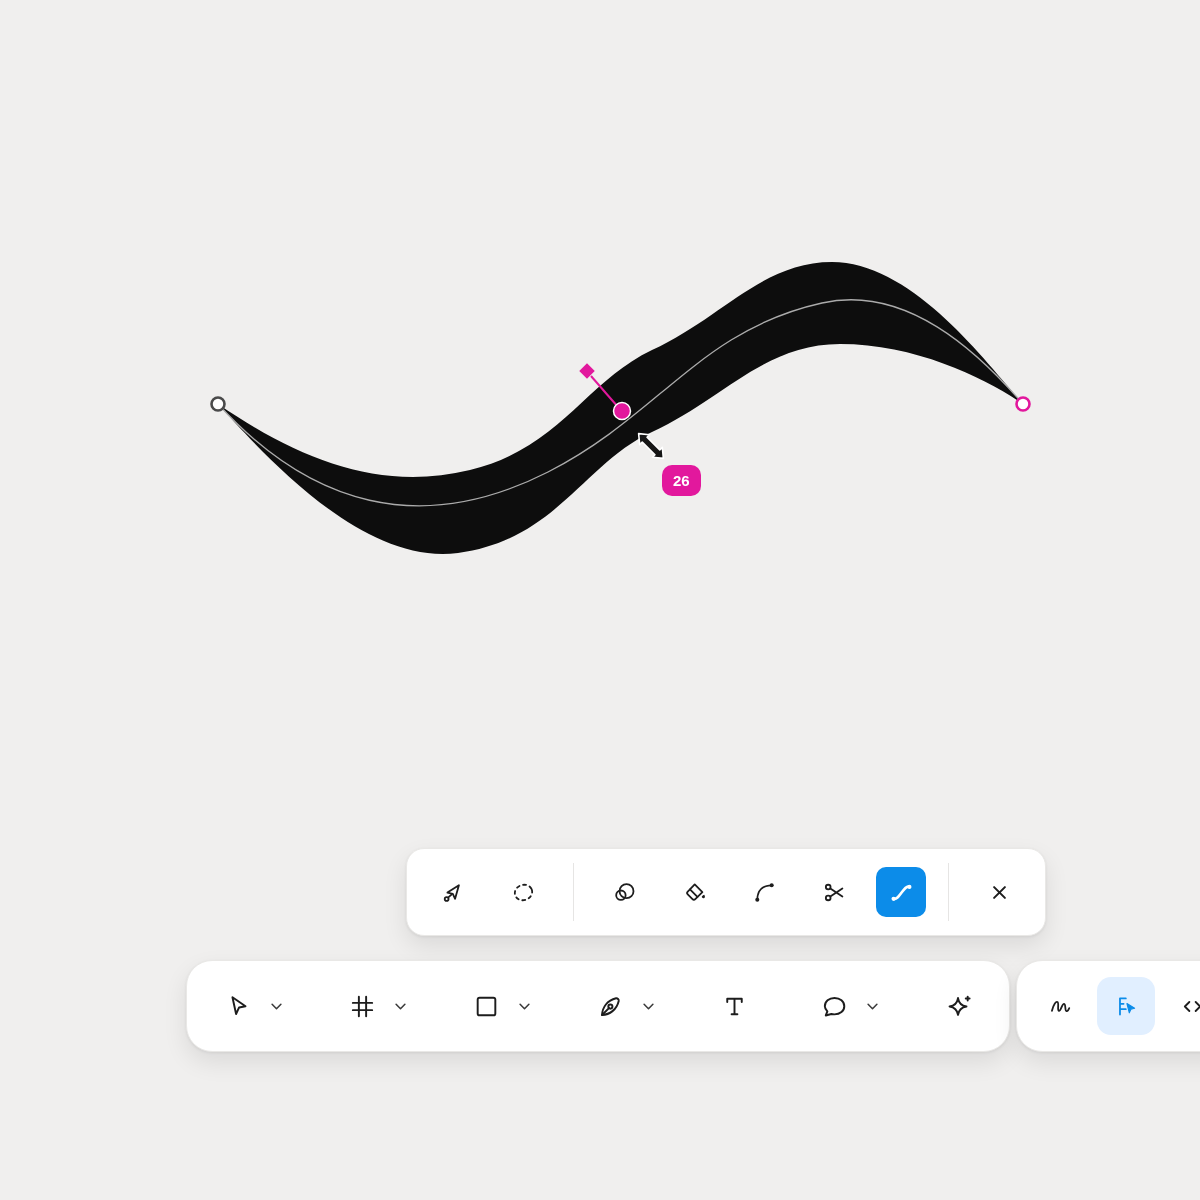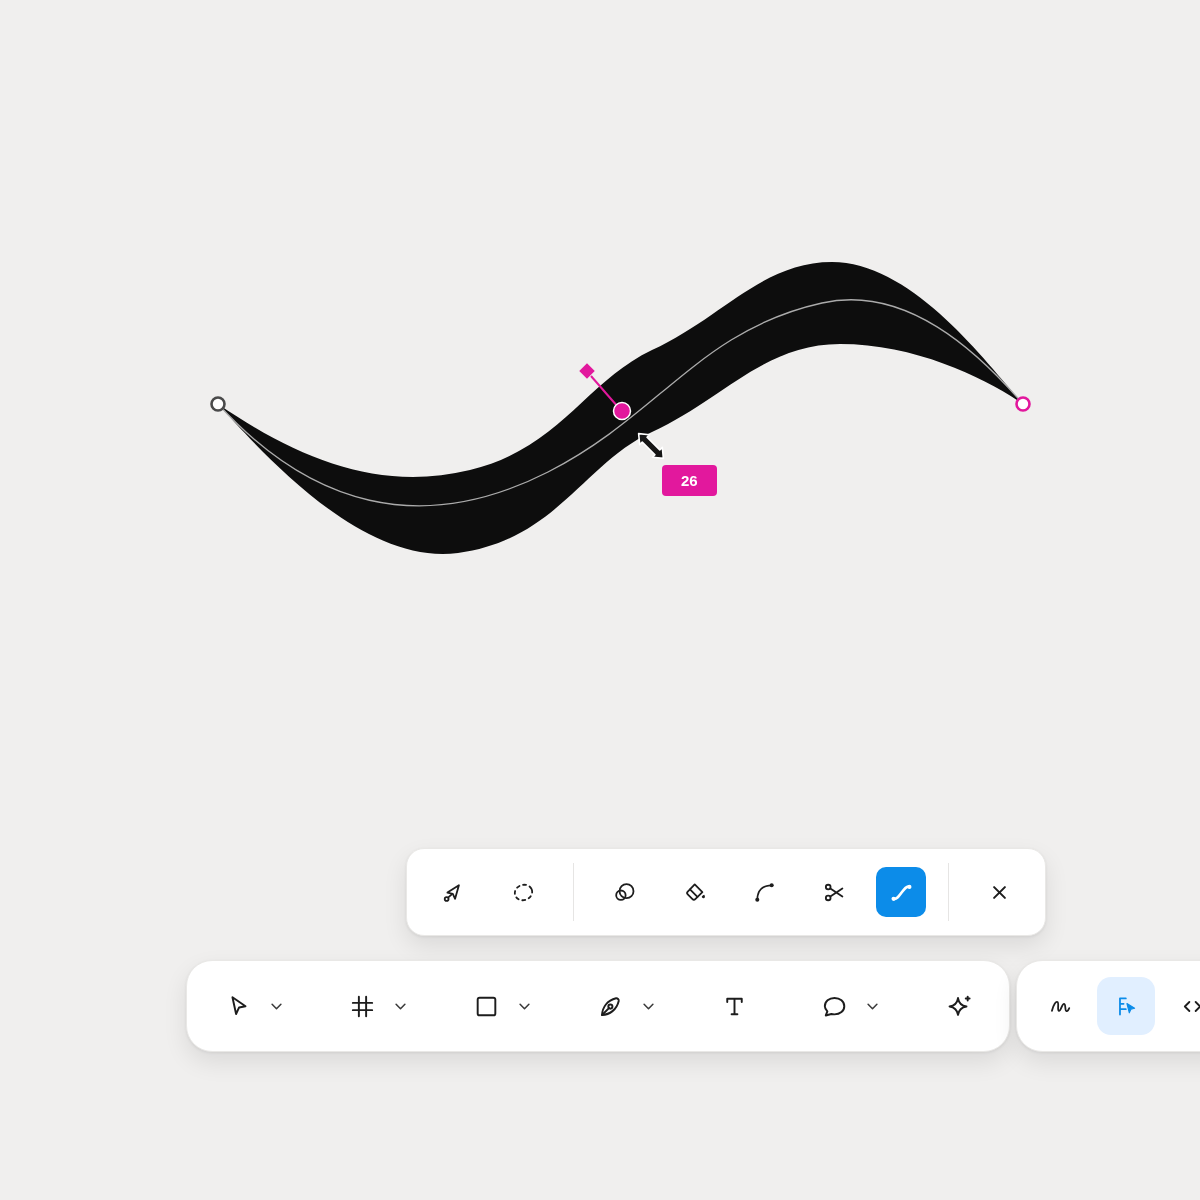--- a/index.html
+++ b/index.html
@@ -5,21 +5,21 @@
   html,body{margin:0;padding:0;}
   body{
     width:1200px;height:1200px;position:relative;overflow:hidden;
     background:#F0EFEE;
     font-family:"Liberation Sans", sans-serif;
   }
   .scene{position:absolute;left:0;top:0;}
   .width-badge{
     position:absolute;left:662px;top:465px;
     color:#fff;font-size:15px;font-weight:600;line-height:1;
-    padding:8px 19px;border-radius:4px;
+    padding:8px 11px;border-radius:10px;
   }
   .floatbar{
     position:absolute;background:#fff;
     border:1px solid #E9E8E6;
     box-shadow:0 1px 3px rgba(0,0,0,.07), 0 10px 24px rgba(0,0,0,.09);
     display:flex;align-items:center;
   }
   .vector-bar{left:406px;top:848px;height:86px;border-radius:18px;padding:0 18px;gap:14px;}
   .main-bar{left:186px;top:960px;height:90px;border-radius:26px;padding:0 28px;gap:54px;}
   .side-bar{left:1016px;top:960px;height:90px;border-radius:26px;padding:0 20px;gap:14px;}

